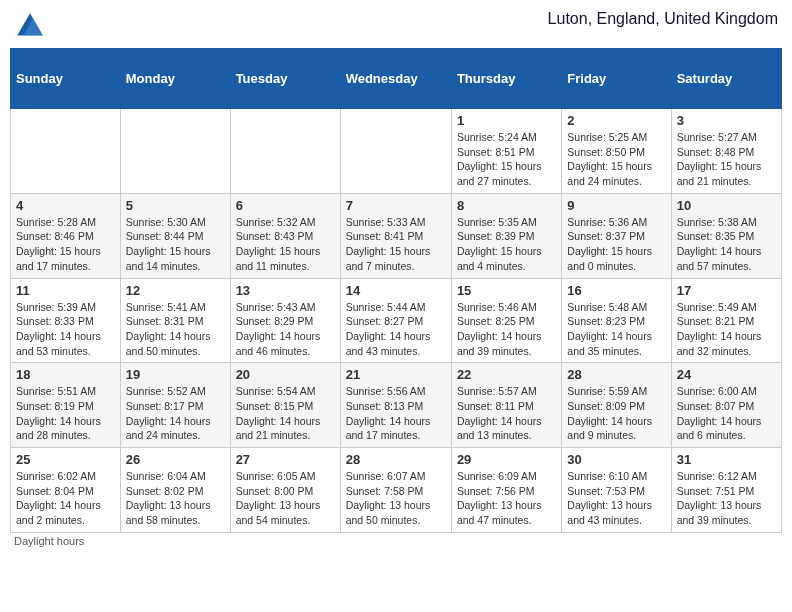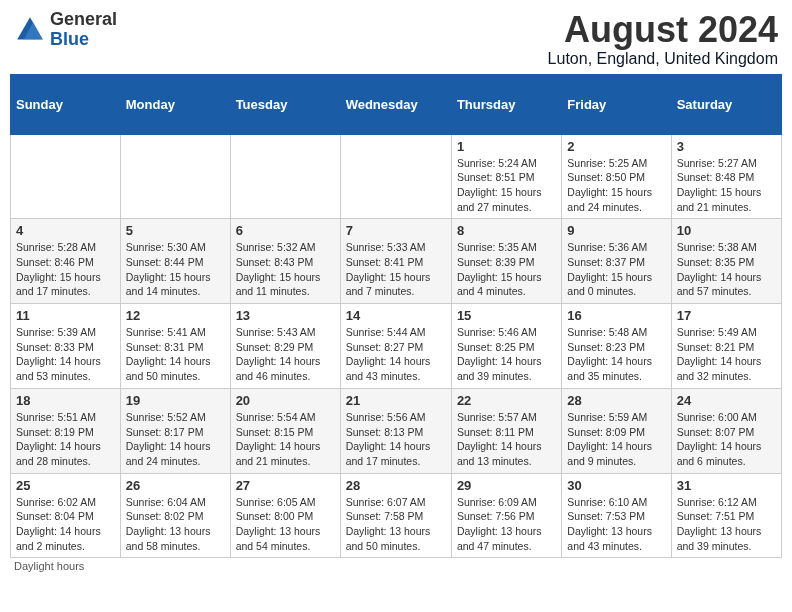--- a/index.html
+++ b/index.html
@@ -103,27 +103,22 @@
   </style>
 </head>
 <body>
 
 <div class="header">
   <div class="logo">
     <svg class="logo-icon" viewBox="0 0 40 40">
       <polygon points="20,4 36,32 4,32" fill="#1a5da6"></polygon>
       <polygon points="24,10 36,32 12,32" fill="#4a90d9" opacity="0.5"></polygon>
     </svg>
-    <div class="logo-text">
-      <span class="logo-general">General</span>
-      <span class="logo-blue">Blue</span>
-    </div>
   </div>
   <div class="title-block">
-    <div class="month-title">August 2024</div>
     <div class="location">Luton, England, United Kingdom</div>
   </div>
 </div>
 
 <table class="calendar">
   <thead>
     <tr>
     <th>Sunday</th>
         <th>Monday</th>
         <th>Tuesday</th>

